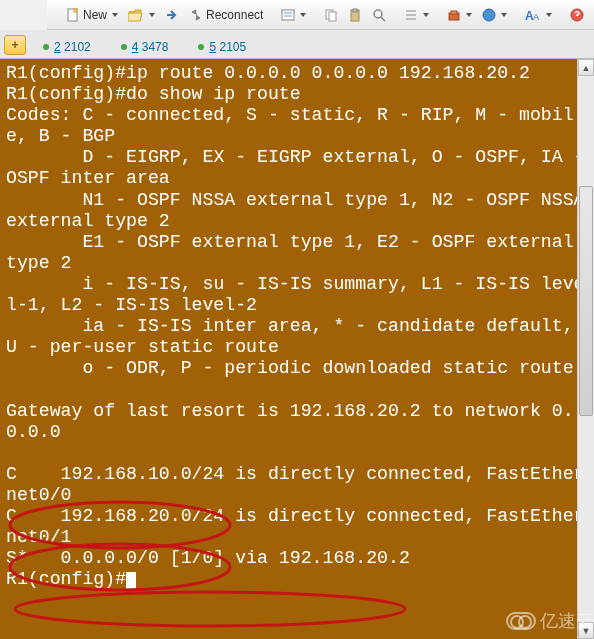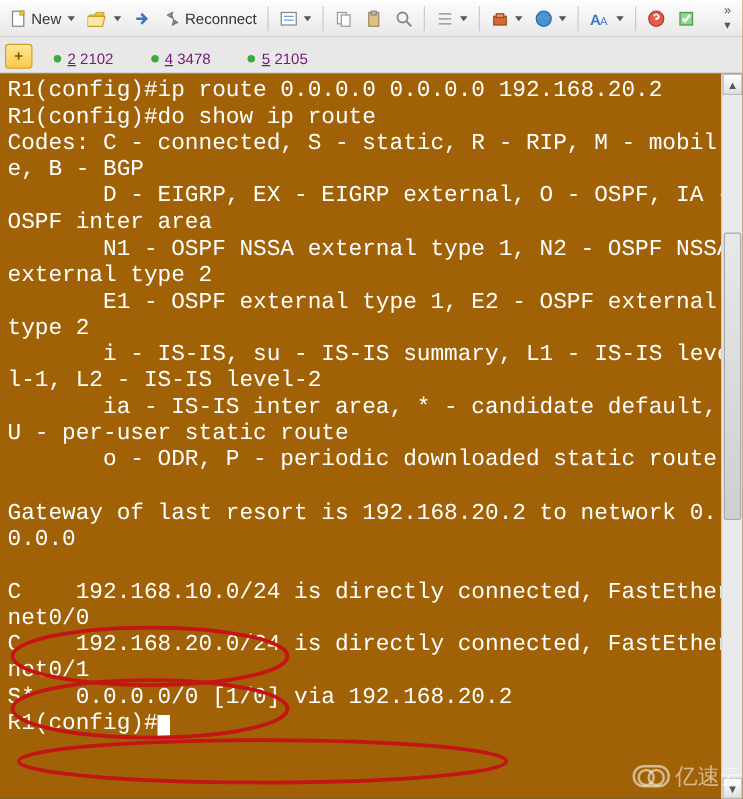--- a/index.html
+++ b/index.html
@@ -9,25 +9,25 @@
     font-family: "Segoe UI", Tahoma, sans-serif;
     background: #f0f0f0;
     overflow: hidden;
     position: relative;
   }
   .toolbar {
     height: 30px;
     background: linear-gradient(#fdfdfd, #e8e8e8);
     border-bottom: 1px solid #ccc;
     display: flex;
-    align-items: center;
-    padding: 0 4px;
+    padding: 0 15px;
     font-size: 12px;
     color: #333;
     gap: 2px;
+    margin-left: 47px;
   }
   .tbtn {
     display: flex;
     align-items: center;
     padding: 2px 4px;
     border-radius: 2px;
     cursor: pointer;
     gap: 3px;
   }
   .sep {
@@ -74,21 +74,21 @@
     font-weight: bold;
     margin-right: 6px;
     margin-bottom: 3px;
     cursor: pointer;
   }
   .tab {
     padding: 4px 10px 4px 10px;
     border: 1px solid transparent;
     border-bottom: none;
     margin-right: 8px;
-    color: #701a75;
+    color: #0369a1;
     cursor: pointer;
     display: flex;
     align-items: center;
     gap: 5px;
   }
   .tab .num { text-decoration: underline; }
   .tab.active {
     background: #fff;
     border: 1px solid #bbb;
     border-bottom: 1px solid #fff;

